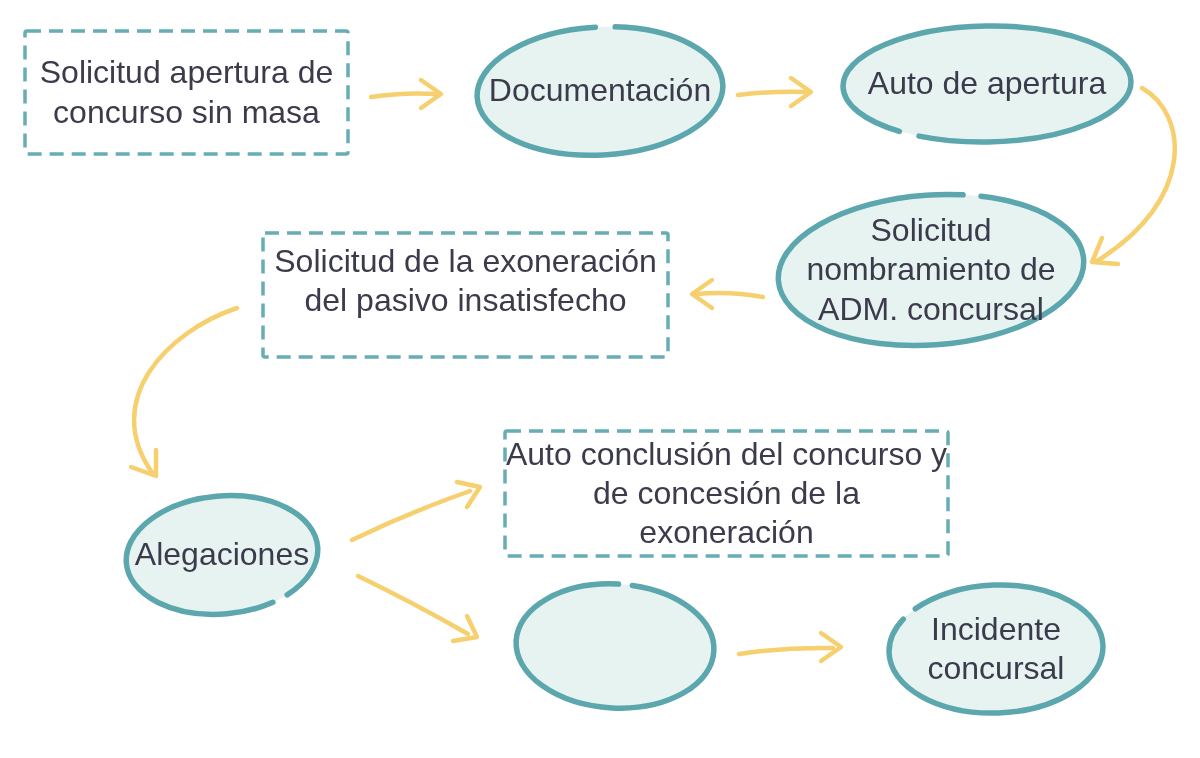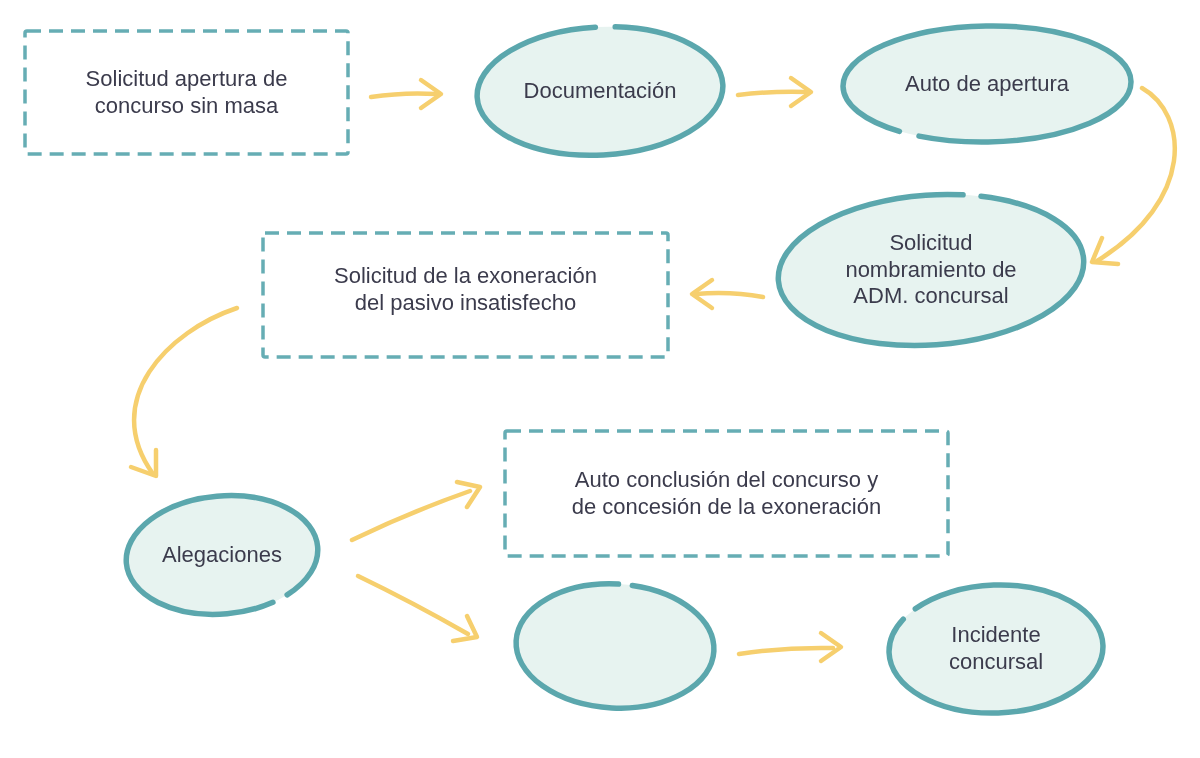--- a/index.html
+++ b/index.html
@@ -20,21 +20,21 @@
   }
   svg.layer{position:absolute;left:0;top:0;width:1200px;height:758px;}
   .blob{fill:var(--teal-fill);stroke:var(--teal-stroke);stroke-width:5.5;stroke-linecap:round;}
   .dashed-rect{fill:none;stroke:var(--dashed-border);stroke-width:3.5;stroke-dasharray:14 8;}
   .arrow{fill:none;stroke:var(--arrow-yellow);stroke-width:4.5;stroke-linecap:round;stroke-linejoin:round;}
   .node{
     position:absolute;
     display:flex;align-items:center;justify-content:center;
     text-align:center;
     color:var(--text);
-    font-size:22px;line-height:1.22;
+    font-size:32px;line-height:1.22;
     white-space:pre-line;
     z-index:2;
   }
 </style>
 </head>
 <body>
 
 <div class="canvas">
 
   <svg class="layer" viewBox="0 0 1200 758">
@@ -96,21 +96,21 @@
   <div class="node" style="left:477px;top:27px;width:246px;height:128px;">
     <span>Documentación</span>
   </div>
 
   <div class="node" style="left:778px;top:195px;width:306px;height:150px;">
     <span>Solicitud
 nombramiento de
 ADM. concursal</span>
   </div>
 
-  <div class="node" style="left:263px;top:228px;width:405px;height:124px;">
+  <div class="node" style="left:263px;top:219px;width:405px;height:124px;">
     <span>Solicitud de la exoneración
 del pasivo insatisfecho</span>
   </div>
 
   <div class="node" style="left:126px;top:496px;width:192px;height:118px;">
     <span>Alegaciones</span>
   </div>
 
   <div class="node" style="left:505px;top:431px;width:443px;height:125px;">
     <span>Auto conclusión del concurso y

